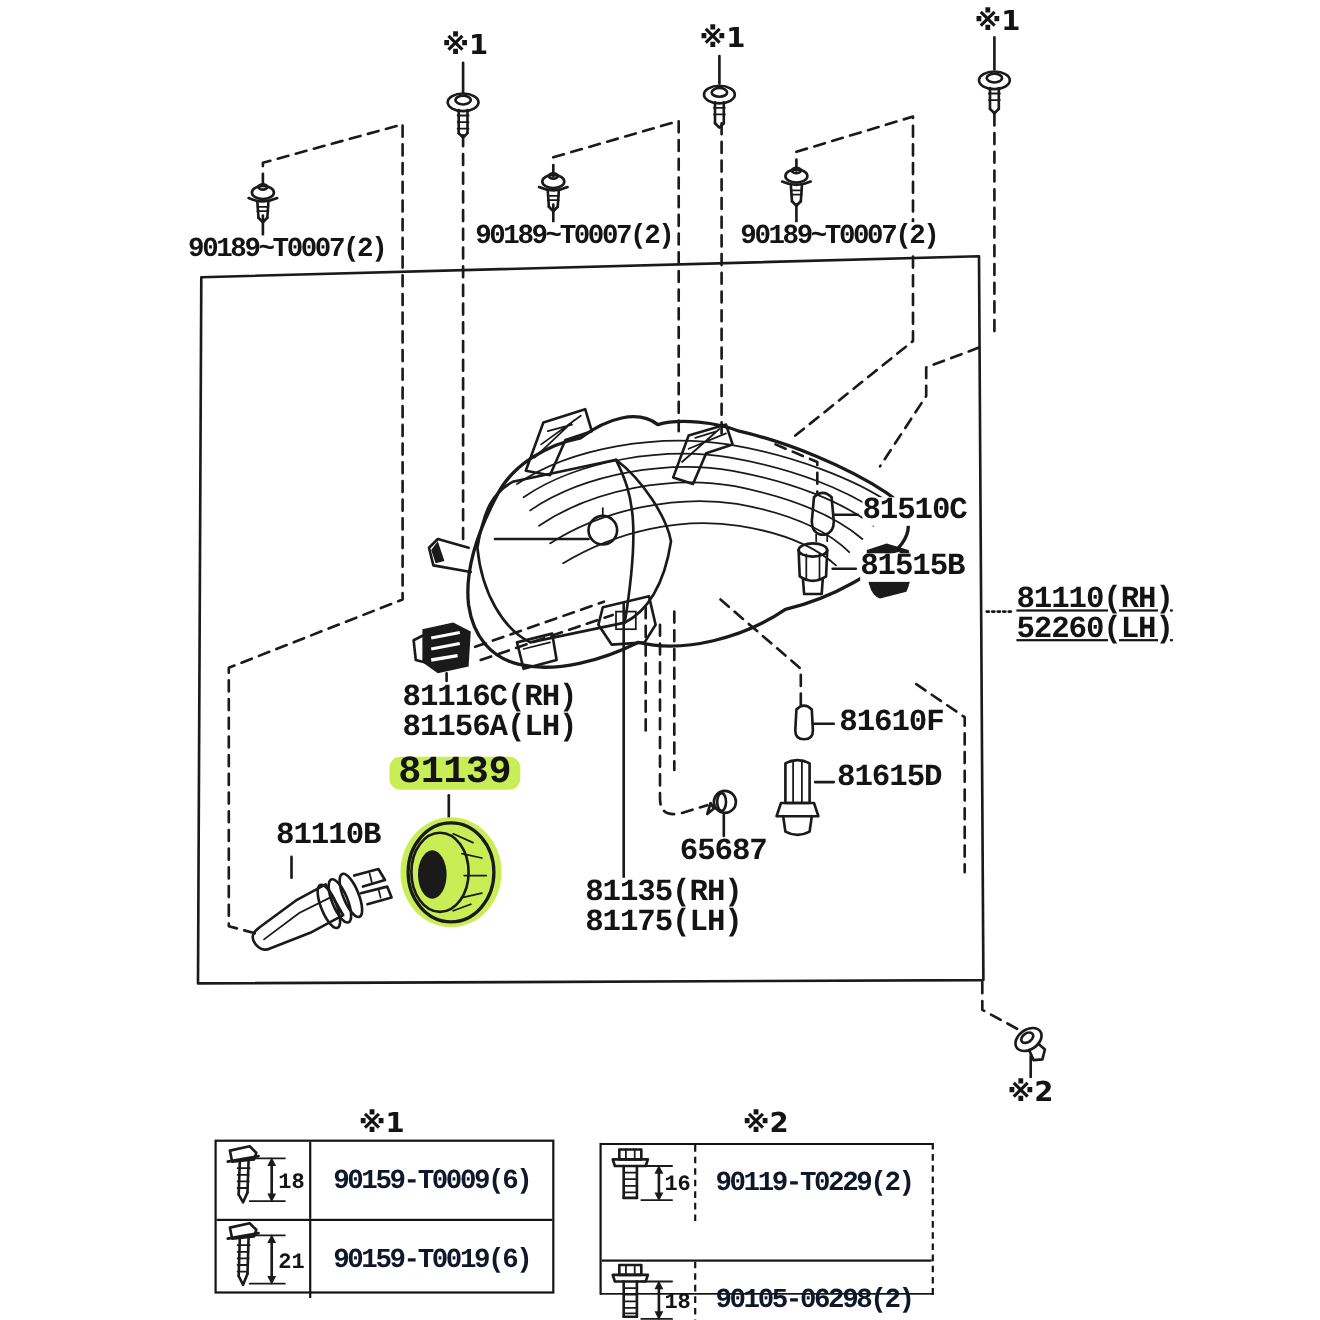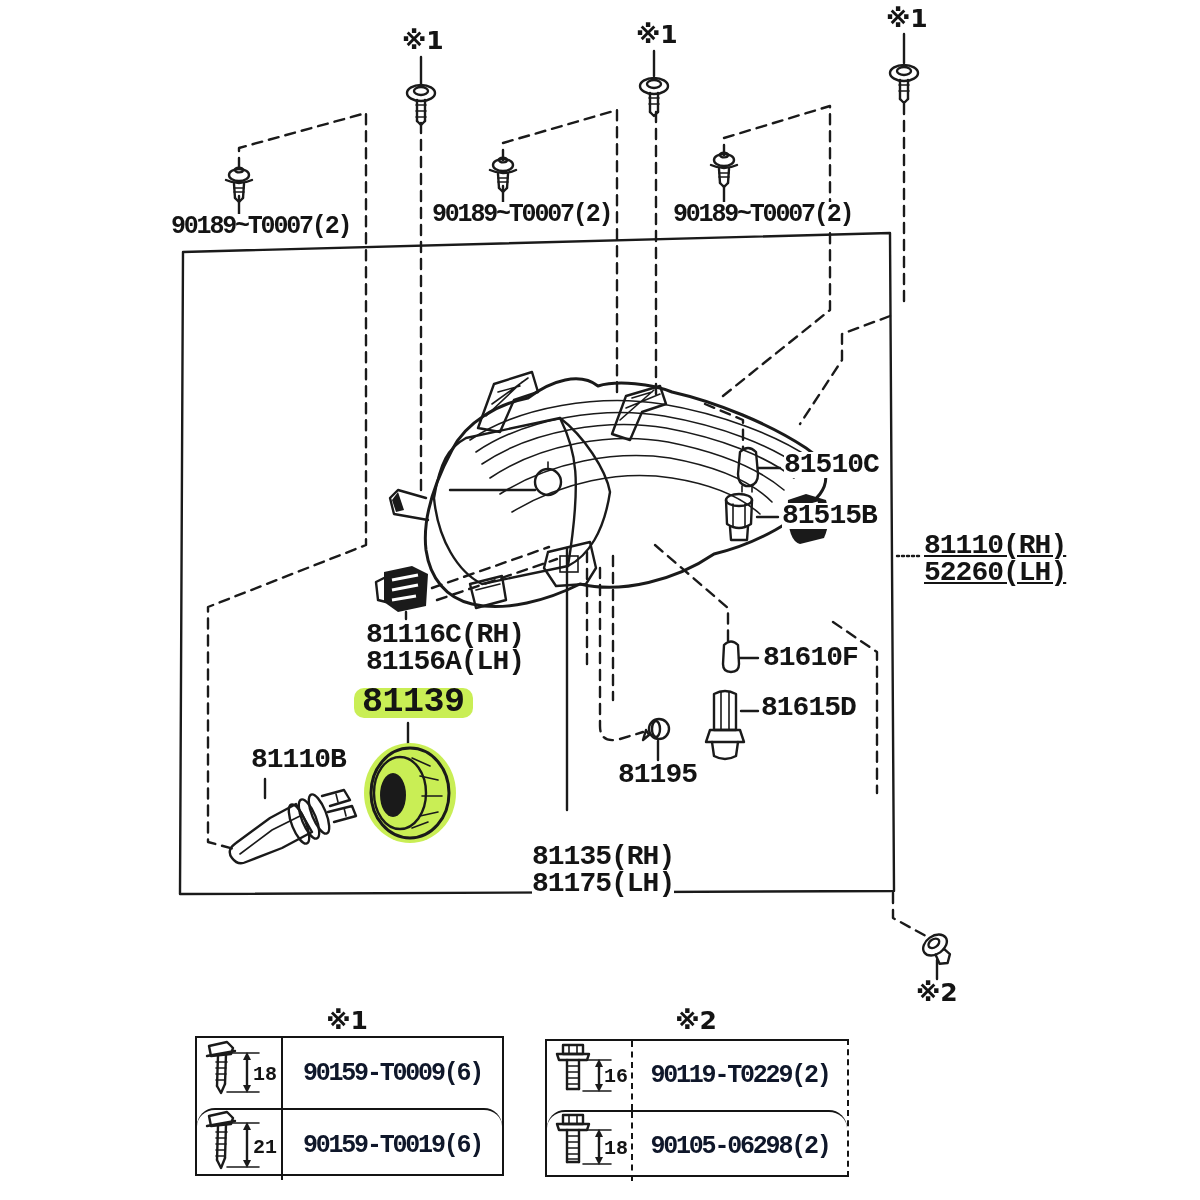--- a/index.html
+++ b/index.html
@@ -10,21 +10,21 @@
        color:#141414;font-size:28px;letter-spacing:-1px;line-height:26px;white-space:nowrap;
        background:#ffffff;}
   .two{line-height:27px;}
   .cond{font-size:25px;letter-spacing:-2.2px;}
   .ref{position:absolute;font-family:"DejaVu Sans", sans-serif;font-weight:bold;color:#141414;
        font-size:25px;white-space:nowrap;}
   .hl{background:#c9ee55;padding:1px 8px 3px 8px;border-radius:10px;font-size:35px;letter-spacing:-0.5px;}
   .ctr{transform:translateX(-50%);}
   
   .ptable{position:absolute;border:2.5px solid #141414;display:grid;grid-template-rows:1fr 1fr;background:#fff;}
-  .prow{display:grid;grid-template-columns:86px 1fr;border-radius:18px;}
+  .prow{display:grid;grid-template-columns:86px 1fr;}
   .prow + .prow{border-top:2.5px solid #141414;}
   .icell{border-right:2.5px solid #141414;position:relative;}
   .icell.dashed{border-right:2.5px dashed #141414;}
   .pcell{display:flex;align-items:center;justify-content:center;}
   .pnum{font-family:"Liberation Mono", monospace;font-weight:bold;color:#0f172a;
         font-size:25px;letter-spacing:-2.2px;white-space:nowrap;}
   .t2{border-right:2.5px dashed #141414;}
   svg text.dim{font-family:"Liberation Mono", monospace;font-weight:bold;font-size:20px;fill:#141414;}
   .s{fill:none;stroke:#1a1a1a;stroke-width:2.4;stroke-linecap:round;stroke-linejoin:round;}
   .s3{fill:none;stroke:#1a1a1a;stroke-width:3;stroke-linecap:round;stroke-linejoin:round;}
@@ -255,23 +255,23 @@
 
   <div class="lbl two" style="left:366px;top:621px;">
     <div>81116C(RH)</div>
     <div>81156A(LH)</div>
   </div>
 
   <div class="lbl hl" style="left:354px;top:688px;">81139</div>
 
   <div class="lbl" style="left:251px;top:747px;">81110B</div>
 
-  <div class="lbl" style="left:618px;top:762px;">81195</div>
-
-  <div class="lbl two" style="left:532px;top:843px;">
+  <div class="lbl" style="left:618px;top:762px;">65687</div>
+
+  <div class="lbl two" style="left:532px;top:798px;">
     <div>81135(RH)</div>
     <div>81175(LH)</div>
   </div>
 
   <div class="lbl" style="left:763px;top:645px;">81610F</div>
   <div class="lbl" style="left:761px;top:695px;">81615D</div>
 
   <div class="ref ctr" style="left:347px;top:1006px;">※1</div>
   <div class="ptable" style="left:195px;top:1036px;width:305px;height:136px;">
     <div class="prow">
@@ -308,21 +308,21 @@
           <text class="dim" x="56" y="43">21</text>
         </svg>
       </div>
       <div class="pcell">
           <span class="pnum">90159-T0019(6)</span>
         </div>
     </div>
   </div>
 
   <div class="ref ctr" style="left:696px;top:1006px;">※2</div>
-  <div class="ptable t2" style="left:545px;top:1039px;width:300px;height:134px;">
+  <div class="ptable t2" style="left:545px;top:1039px;width:300px;height:134px;gap:35px;">
     <div class="prow">
       <div class="icell dashed">
         <svg width="84" height="64" viewBox="0 0 84 64">
           <path class="s" d="M16,4 H36 V13 H16 Z"></path>
           <path class="thin" d="M22,4 V13 M30,4 V13"></path>
           <path class="s" d="M10,13 H42 L40,19 H12 Z"></path>
           <path class="s" d="M20,19 V48 M32,19 V48"></path>
           <path class="thin" d="M20,25 H32 M20,31 H32 M20,37 H32 M20,43 H32"></path>
           <path class="s" d="M20,48 H32"></path>
           <path class="thin" d="M36,19 H64 M36,50 H64"></path>

